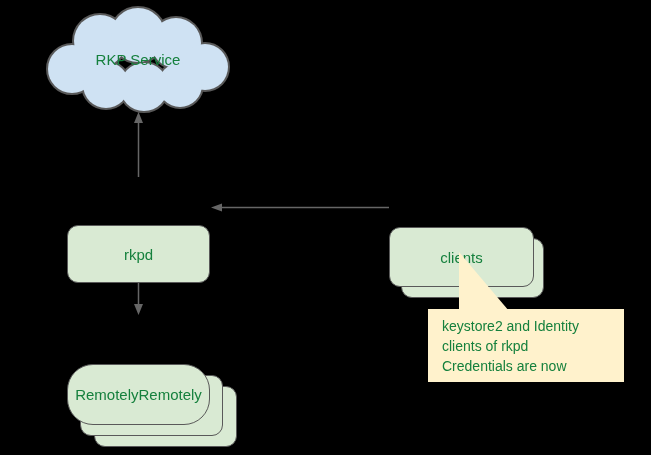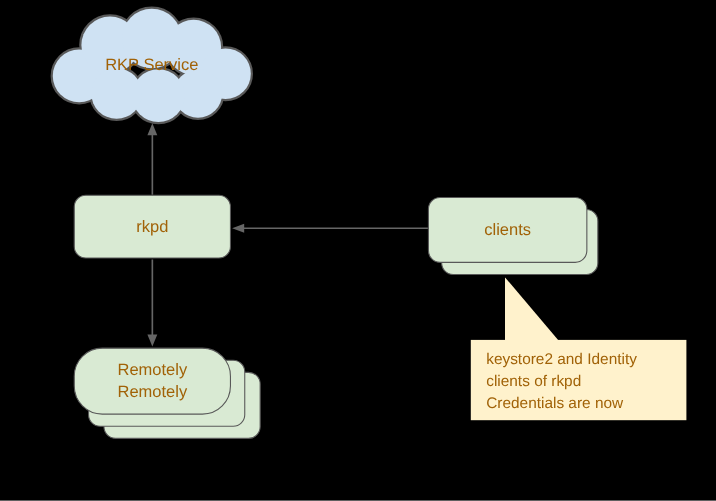--- a/index.html
+++ b/index.html
@@ -13,32 +13,32 @@
   .abs { position: absolute; }
   .box {
     position: absolute;
     box-sizing: border-box;
     border: 1.5px solid #595959;
     border-radius: 11px;
     display: flex;
     align-items: center;
     justify-content: center;
     font-size: 15px;
+    margin-top: 48px;
   }
   .label {
     position: absolute;
     display: flex;
     align-items: center;
     justify-content: center;
     font-size: 15px;
     text-align: center;
   }
   .stack-label {
     display: flex;
-    flex-direction: column;
     align-items: center;
     justify-content: center;
     line-height: 20px;
     border-radius: 26px;
   }
   .callout-rect {
     position: absolute;
     left: 428px;
     top: 309px;
     width: 196px;
@@ -54,21 +54,21 @@
     top: 252px;
     width: 50px;
     height: 59px;
     clip-path: polygon(0 0, 0 100%, 100% 100%);
   }
   svg { display: block; }
 </style>
 </head>
 <body>
 
-<div class="canvas" style="background-color: rgb(0, 0, 0); color: #a16207;">
+<div class="canvas" style="background-color: rgb(0, 0, 0); color: #15803d;">
 
   <svg class="abs" style="left:42px; top:5px;" width="194" height="112">
     <defs>
       <g id="cloudCircles">
         <circle cx="30" cy="64" r="24"></circle>
         <circle cx="58" cy="36" r="26"></circle>
         <circle cx="96" cy="30" r="27"></circle>
         <circle cx="134" cy="38" r="25"></circle>
         <circle cx="163" cy="62" r="23"></circle>
         <circle cx="138" cy="80" r="22"></circle>

